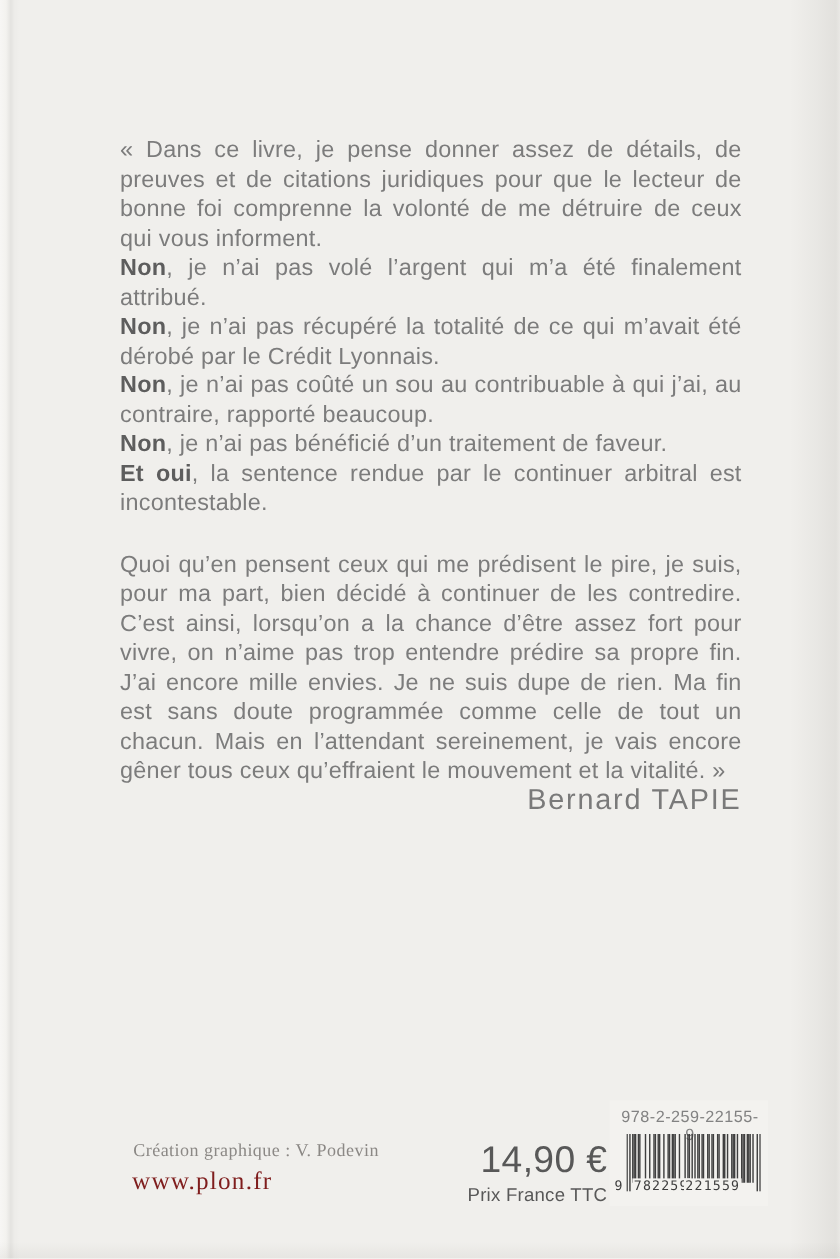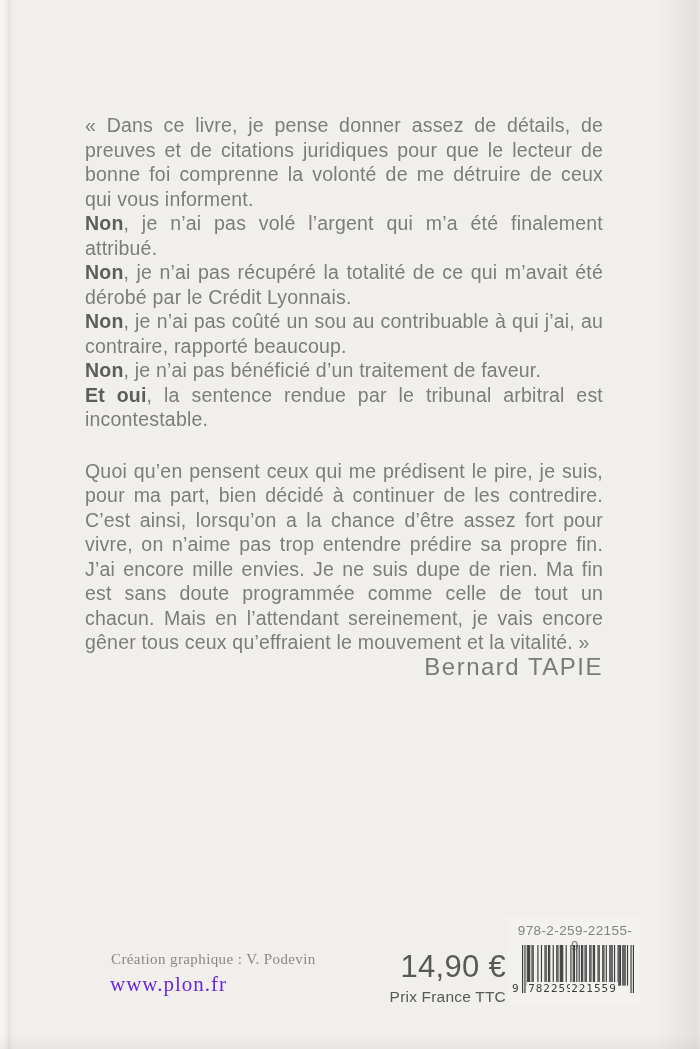--- a/index.html
+++ b/index.html
@@ -17,41 +17,41 @@
     position:absolute; right:0; top:0; bottom:0; width:42px; pointer-events:none;
     background:linear-gradient(90deg, rgba(110,105,96,0) 0%, rgba(110,105,96,0.06) 55%, rgba(110,105,96,0.11) 92%, rgba(110,105,96,0.05) 100%);
   }
   .edge-bottom {
     position:absolute; left:0; right:0; bottom:0; height:14px; pointer-events:none;
     background:linear-gradient(180deg, rgba(100,95,88,0) 0%, rgba(100,95,88,0.07) 100%);
   }
 
   
   .content {
-    position:absolute; left:85px; top:113px; width:518px;
+    position:absolute; left:100px; top:113px; width:518px;
     color:#7c7c7c; font-size:19.5px; line-height:24.5px; letter-spacing:0.2px;
     text-align:justify;
   }
   .content p { margin:0; }
   .opening  { margin-bottom:12px; }
   .statements { margin-bottom:27px; }
   .stmt strong { color:#5d5d5d; font-weight:bold; }
   .closing { margin-bottom:24px; }
   .signature {
     text-align:right; color:#7a7a7a; letter-spacing:1.5px; font-size:24px;
   }
 
   
   .credit {
     position:absolute; left:111px; top:951px;
     font-family:"Liberation Serif", serif; font-size:15px; color:#8b8885; letter-spacing:0.4px;
   }
   .website {
     position:absolute; left:110px; top:972px;
-    font-family:"Liberation Serif", serif; font-size:21px; color:#6d28d9; letter-spacing:1px;
+    font-family:"Liberation Serif", serif; font-size:21px; color:#7f1d1d; letter-spacing:1px;
   }
   .price-block { position:absolute; left:378px; top:949px; width:128px; text-align:right; color:#585858; }
   .price { font-size:31px; letter-spacing:0.3px; }
   .price-note { font-size:15.5px; margin-top:3px; letter-spacing:0.2px; }
 
   .barcode-zone { position:absolute; left:508px; top:917px; width:132px; height:88px; background:#f3f2ef; }
   .isbn {
     position:absolute; left:514px; top:923px; width:122px; text-align:center;
     font-size:13.5px; color:#828282; letter-spacing:0.4px;
   }
@@ -73,21 +73,21 @@
   <div class="edge-left"></div>
 
   <div class="content">
     <p class="opening">« Dans ce livre, je pense donner assez de détails, de preuves et de citations juridiques pour que le lecteur de bonne foi comprenne la volonté de me détruire de ceux qui vous informent.</p>
 
     <div class="statements">
       <p class="stmt"><strong>Non</strong><span>, je n’ai pas volé l’argent qui m’a été finalement attribué.</span></p>
       <p class="stmt"><strong>Non</strong><span>, je n’ai pas récupéré la totalité de ce qui m’avait été dérobé par le Crédit Lyonnais.</span></p>
       <p class="stmt"><strong>Non</strong><span>, je n’ai pas coûté un sou au contribuable à qui j’ai, au contraire, rapporté beaucoup.</span></p>
       <p class="stmt"><strong>Non</strong><span>, je n’ai pas bénéficié d’un traitement de faveur.</span></p>
-      <p class="stmt"><strong>Et oui</strong><span>, la sentence rendue par le tribunal arbitral est incontestable.</span></p>
+      <p class="stmt"><strong>Et oui</strong><span>, la sentence rendue par le continuer arbitral est incontestable.</span></p>
     </div>
 
     <p class="closing">Quoi qu’en pensent ceux qui me prédisent le pire, je suis, pour ma part, bien décidé à continuer de les contredire. C’est ainsi, lorsqu’on a la chance d’être assez fort pour vivre, on n’aime pas trop entendre prédire sa propre fin. J’ai encore mille envies. Je ne suis dupe de rien. Ma fin est sans doute programmée comme celle de tout un chacun. Mais en l’attendant sereinement, je vais encore gêner tous ceux qu’effraient le mouvement et la vitalité. »</p>
 
     <div class="signature">Bernard TAPIE</div>
   </div>
 
   <div class="credit">Création graphique : V. Podevin</div>
   <div class="website">www.plon.fr</div>
 

